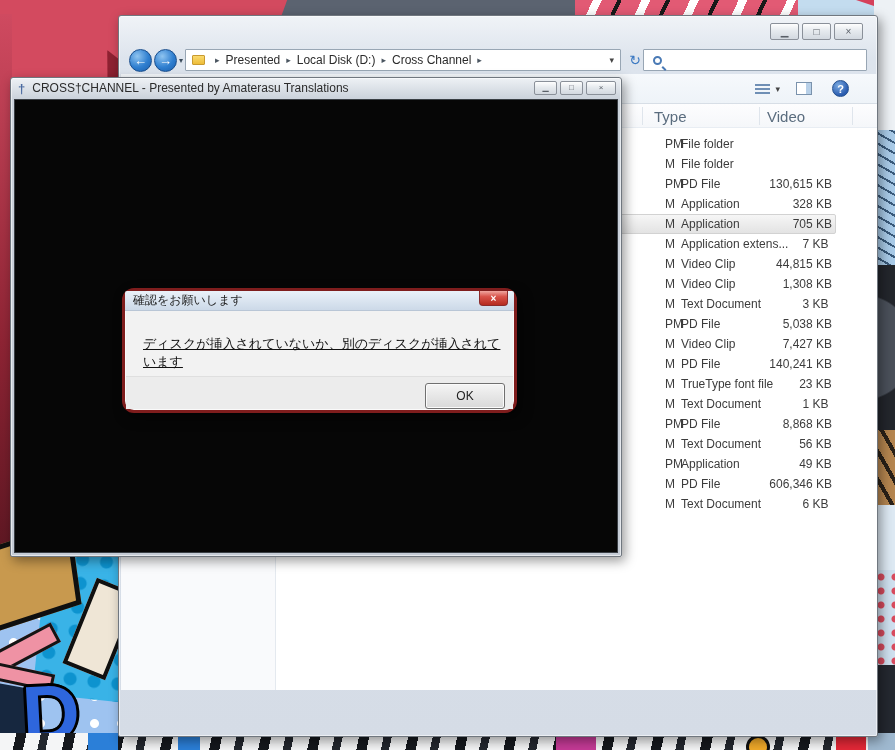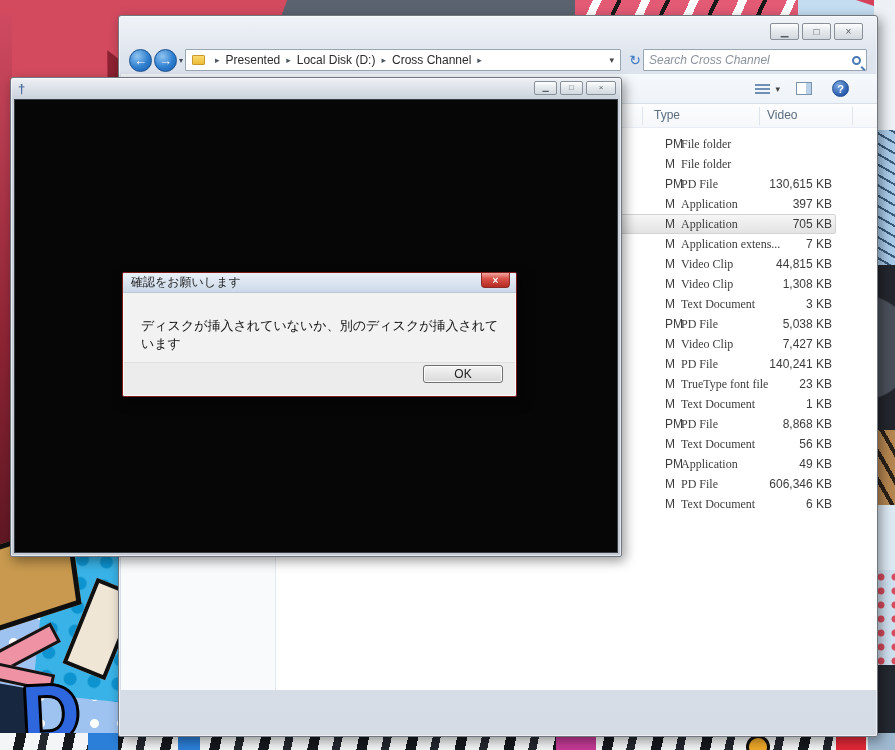--- a/index.html
+++ b/index.html
@@ -82,54 +82,54 @@
   .views-lines { width:15px; height:10px; background:repeating-linear-gradient(to bottom,#6f8fb5 0 2px,transparent 2px 4px); margin-right:5px; }
   .views-drop { font-size:9px; color:#444; }
   .preview-btn { width:16px; height:13px; border:1px solid #7a92ac; background:#fff; margin-right:20px; position:relative; }
   .preview-btn::after { content:""; position:absolute; right:0; top:0; width:5px; height:100%; background:#b8d0e8; }
   .help-btn { width:17px; height:17px; border-radius:50%; border:1px solid #23508f; color:#fff; font-size:11px; font-weight:bold;
     background:radial-gradient(circle at 35% 30%,#7aaae0,#2a5cb0 70%); display:flex; align-items:center; justify-content:center; }
   .content { position:absolute; left:2px; top:88px; width:756px; height:586px; background:#fff; }
   .nav-pane { position:absolute; left:0; top:0; width:155px; height:100%; background:#f9fafc; border-right:1px solid #e4e9ef; }
   .hdr-row { position:absolute; left:155px; right:0; top:0; height:24px;
     background:linear-gradient(#fdfdfe,#f5f7fa); border-bottom:1px solid #e8edf3; }
-  .hdr-label { position:absolute; top:4px; font-size:12px; color:#5a6c7e; }
+  .hdr-label { position:absolute; top:4px; font-size:15px; color:#5a6c7e; }
   .hdr-type { left:378px; }
   .hdr-size { left:491px; }
   .hdr-sep { position:absolute; top:3px; width:1px; height:18px; background:#dfe5ec; }
   .hs1 { left:366px; } .hs2 { left:483px; } .hs3 { left:576px; }
   .file-list { position:absolute; left:495px; top:30px; width:220px; }
   .frow { display:flex; align-items:center; height:20px; font-size:12px; color:#3c3c3c; border:1px solid transparent; }
   .frow.sel { background:linear-gradient(#f6f6f6,#e3e3e3); border:1px solid #d2d2d2; border-radius:2px; }
   .fcell-frag { width:22px; text-align:center;padding-left:48px; }
-  .fcell-type { width:118px; margin-left:16px; white-space:nowrap; overflow:hidden;font-family:Liberation Serif, serif; }
-  .fcell-size { flex:1; text-align:right; padding-right:3px; white-space:nowrap; }
+  .fcell-type { width:118px; margin-left:16px; white-space:nowrap; overflow:hidden; }
+  .fcell-size { flex:1; text-align:center; padding-right:3px; white-space:nowrap; }
 
   
   .game { left:10px; top:77px; width:612px; height:480px; background:linear-gradient(#eef1f5,#ccd3dc 20px,#c5ccd6); z-index:20; }
   .game-title { position:absolute; left:0; top:0; width:100%; height:20px; display:flex; align-items:center; padding-left:7px; }
   .game-ico { font-size:13px; font-weight:bold; color:#4a6aa0; margin-right:7px; }
   .game-title-text { font-size:12px; color:#2b2b2b; white-space:nowrap; }
   .game .cap-btns { top:3px; right:5px; }
   .game .cap-btn { width:23px; height:14px; font-size:8px; }
   .game .cap-close { width:30px; }
   .game-client { position:absolute; left:3px; right:3px; top:21px; bottom:3px; background:#060606; border:1px solid #3a3f45; }
 
   
-  .dialog { left:122px; top:272px; width:395px; height:125px; background:#f2f2f2; border:1px solid #7f1d1d; border-radius:2px;
+  .dialog { left:122px; top:288px; width:395px; height:125px; background:#f2f2f2; border:3px solid #7f1d1d; border-radius:12px;
     box-shadow:inset 0 0 0 1px rgba(255,255,255,.6), 4px 5px 12px rgba(0,0,0,.5); z-index:30; position:absolute; }
   .dlg-title { position:absolute; left:0; top:0; width:100%; height:20px;
     background:linear-gradient(#eaf1f9,#ccd9e8); border-bottom:1px solid #b9c6d6; border-radius:2px 2px 0 0;
     display:flex; align-items:center; padding-left:8px; font-size:12px; color:#1a1a1a; }
   .dlg-close { position:absolute; top:0; right:6px; width:29px; height:15px; border:1px solid #8c2b2b; border-top:none;
     border-radius:0 0 4px 4px; background:linear-gradient(#f0a7a0,#d9534a 40%,#b52b20); color:#fff; font-size:10px; font-weight:bold;
     display:flex; align-items:center; justify-content:center; }
-  .dlg-msg { position:absolute; left:18px; top:44px; width:360px; font-size:13px; color:#111; }
+  .dlg-msg { position:absolute; left:18px; top:44px; width:360px; font-size:13px; color:#111;text-decoration:underline; }
   .dlg-footer { position:absolute; left:1px; right:1px; bottom:1px; height:33px; background:#ececec; border-top:1px solid #dfdfdf; }
-  .ok-btn { position:absolute; left:300px; top:92px; width:80px; height:18px; border:1px solid #707070; border-radius:3px;
+  .ok-btn { position:absolute; left:300px; top:92px; width:80px; height:26px; border:1px solid #707070; border-radius:3px;
     background:linear-gradient(#f5f5f5,#e8e8e8 45%,#d9d9d9); font-size:12px; color:#222;
     display:flex; align-items:center; justify-content:center; box-shadow:inset 0 0 0 1px #fbfbfb; }
 </style>
 </head>
 <body>
 
 <div class="stage">
 
   <div>
     <div class="wp wp-blob"></div>
@@ -196,21 +196,20 @@
         <span class="crumb-sep">▸</span>
         <span>Cross Channel</span>
         <span class="crumb-sep">▸</span>
         <span class="addr-spacer"></span>
         <span class="addr-drop">▾</span>
       </div>
       <div class="refresh-btn">
           <span>↻</span>
         </div>
       <div class="search-box">
-        <input type="text" placeholder="Search Cross Channel" style="">
         <span class="mag"></span>
       </div>
     </div>
 
     <div class="tool-row">
       <div class="views-btn">
         <span class="views-lines"></span>
         <span class="views-drop">▾</span>
       </div>
       <div class="preview-btn"></div>
@@ -240,21 +239,21 @@
             <span class="fcell-size"></span>
           </div>
           <div class="frow">
             <span class="fcell-frag">PM</span>
             <span class="fcell-type">PD File</span>
             <span class="fcell-size">130,615 KB</span>
           </div>
           <div class="frow">
             <span class="fcell-frag">M</span>
             <span class="fcell-type">Application</span>
-            <span class="fcell-size">397 KB</span>
+            <span class="fcell-size">328 KB</span>
           </div>
           <div class="frow sel">
             <span class="fcell-frag">M</span>
             <span class="fcell-type">Application</span>
             <span class="fcell-size">705 KB</span>
           </div>
           <div class="frow">
             <span class="fcell-frag">M</span>
             <span class="fcell-type">Application extens...</span>
             <span class="fcell-size">7 KB</span>
@@ -325,20 +324,21 @@
             <span class="fcell-size">6 KB</span>
           </div>
         </div>
 
     </div>
   </div>
 
   <div class="win game">
     <div class="game-title">
       <span class="game-ico">†</span>
+      <span class="game-title-text">CROSS†CHANNEL - Presented by Amaterasu Translations</span>
     </div>
     <div class="cap-btns">
       <div class="cap-btn">
           <span>▁</span>
         </div>
       <div class="cap-btn">
           <span>□</span>
         </div>
       <div class="cap-btn cap-close">
           <span>×</span>

